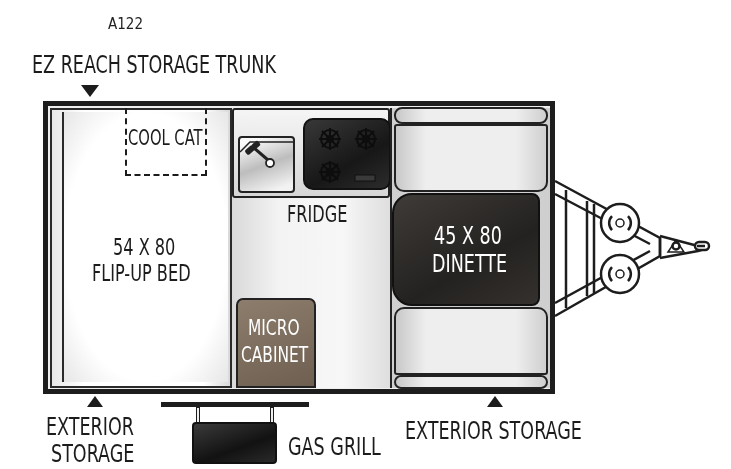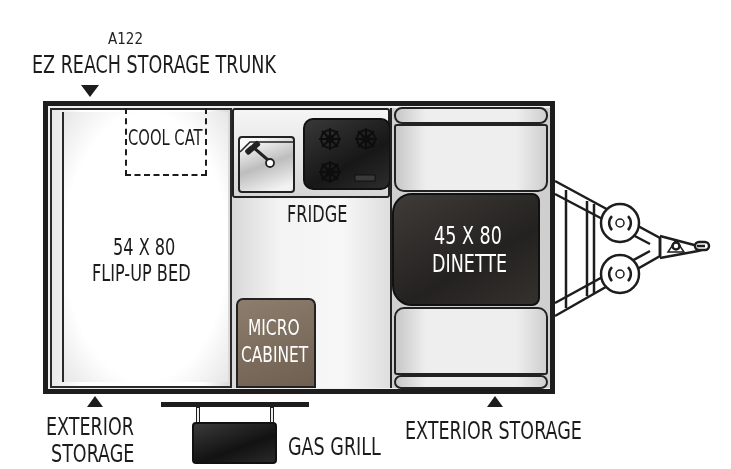--- a/index.html
+++ b/index.html
@@ -1,19 +1,19 @@
 <!DOCTYPE html>
 <html><head>
 <meta charset="utf-8">
 <style>
   html,body{margin:0;padding:0;background:#fff;}
   body{width:731px;height:469px;position:relative;overflow:hidden;font-family:"DejaVu Sans Condensed","DejaVu Sans",sans-serif;}
   .abs{position:absolute;}
   .lbl{position:absolute;color:#1c1c1c;font-family:"Liberation Sans Narrow","DejaVu Sans",sans-serif;font-stretch:condensed;letter-spacing:0;line-height:1;white-space:nowrap;transform-origin:left top;}
-  .model{left:108px;top:32px;font-family:"DejaVu Sans",sans-serif;font-size:15px;color:#222;}
+  .model{left:108px;top:17px;font-family:"DejaVu Sans",sans-serif;font-size:15px;color:#222;}
   .tri-down{width:0;height:0;border-left:9px solid transparent;border-right:9px solid transparent;border-top:12px solid #1c1c1c;}
   .tri-up{width:0;height:0;border-left:8px solid transparent;border-right:8px solid transparent;border-bottom:11px solid #1c1c1c;}
   .shell{left:43px;top:101px;width:512px;height:293px;border:5px solid #1d1d1d;box-sizing:border-box;background:#efefef;}
   .bed{left:50px;top:108px;width:182px;height:280px;border:2px solid #2a2a2a;box-sizing:border-box;background:linear-gradient(90deg,#e8e8e8 0%,#fff 18%,#fff 85%,#d9d9d9 100%);}
   .bed-inner{left:62px;top:112px;width:166px;height:270px;border-left:2px solid #2a2a2a;box-sizing:border-box;background:radial-gradient(ellipse at 50% 50%,#fff 70%,#e6e6e6 100%);}
   .coolcat{left:125px;top:108px;width:82px;height:68px;border:2px dashed #1c1c1c;border-top:none;box-sizing:border-box;}
   .galley{left:232px;top:108px;width:158px;height:90px;border:2px solid #222;border-radius:3px;box-sizing:border-box;background:linear-gradient(180deg,#f5f5f5,#d6d6d6);}
   .sink{left:238px;top:136px;width:57px;height:57px;border:2px solid #222;border-radius:4px;box-sizing:border-box;background:linear-gradient(160deg,#fafafa 10%,#bdbdbd 50%,#f2f2f2 90%);}
   .stove{left:303px;top:118px;width:88px;height:72px;border-radius:10px;background:linear-gradient(150deg,#383838,#171717 60%,#2c2c2c);border:2px solid #111;box-sizing:border-box;}
   .aisle{left:232px;top:198px;width:158px;height:190px;background:linear-gradient(90deg,#d9d9d9 0%,#f3f3f3 30%,#f7f7f7 70%,#dedede 100%);}

